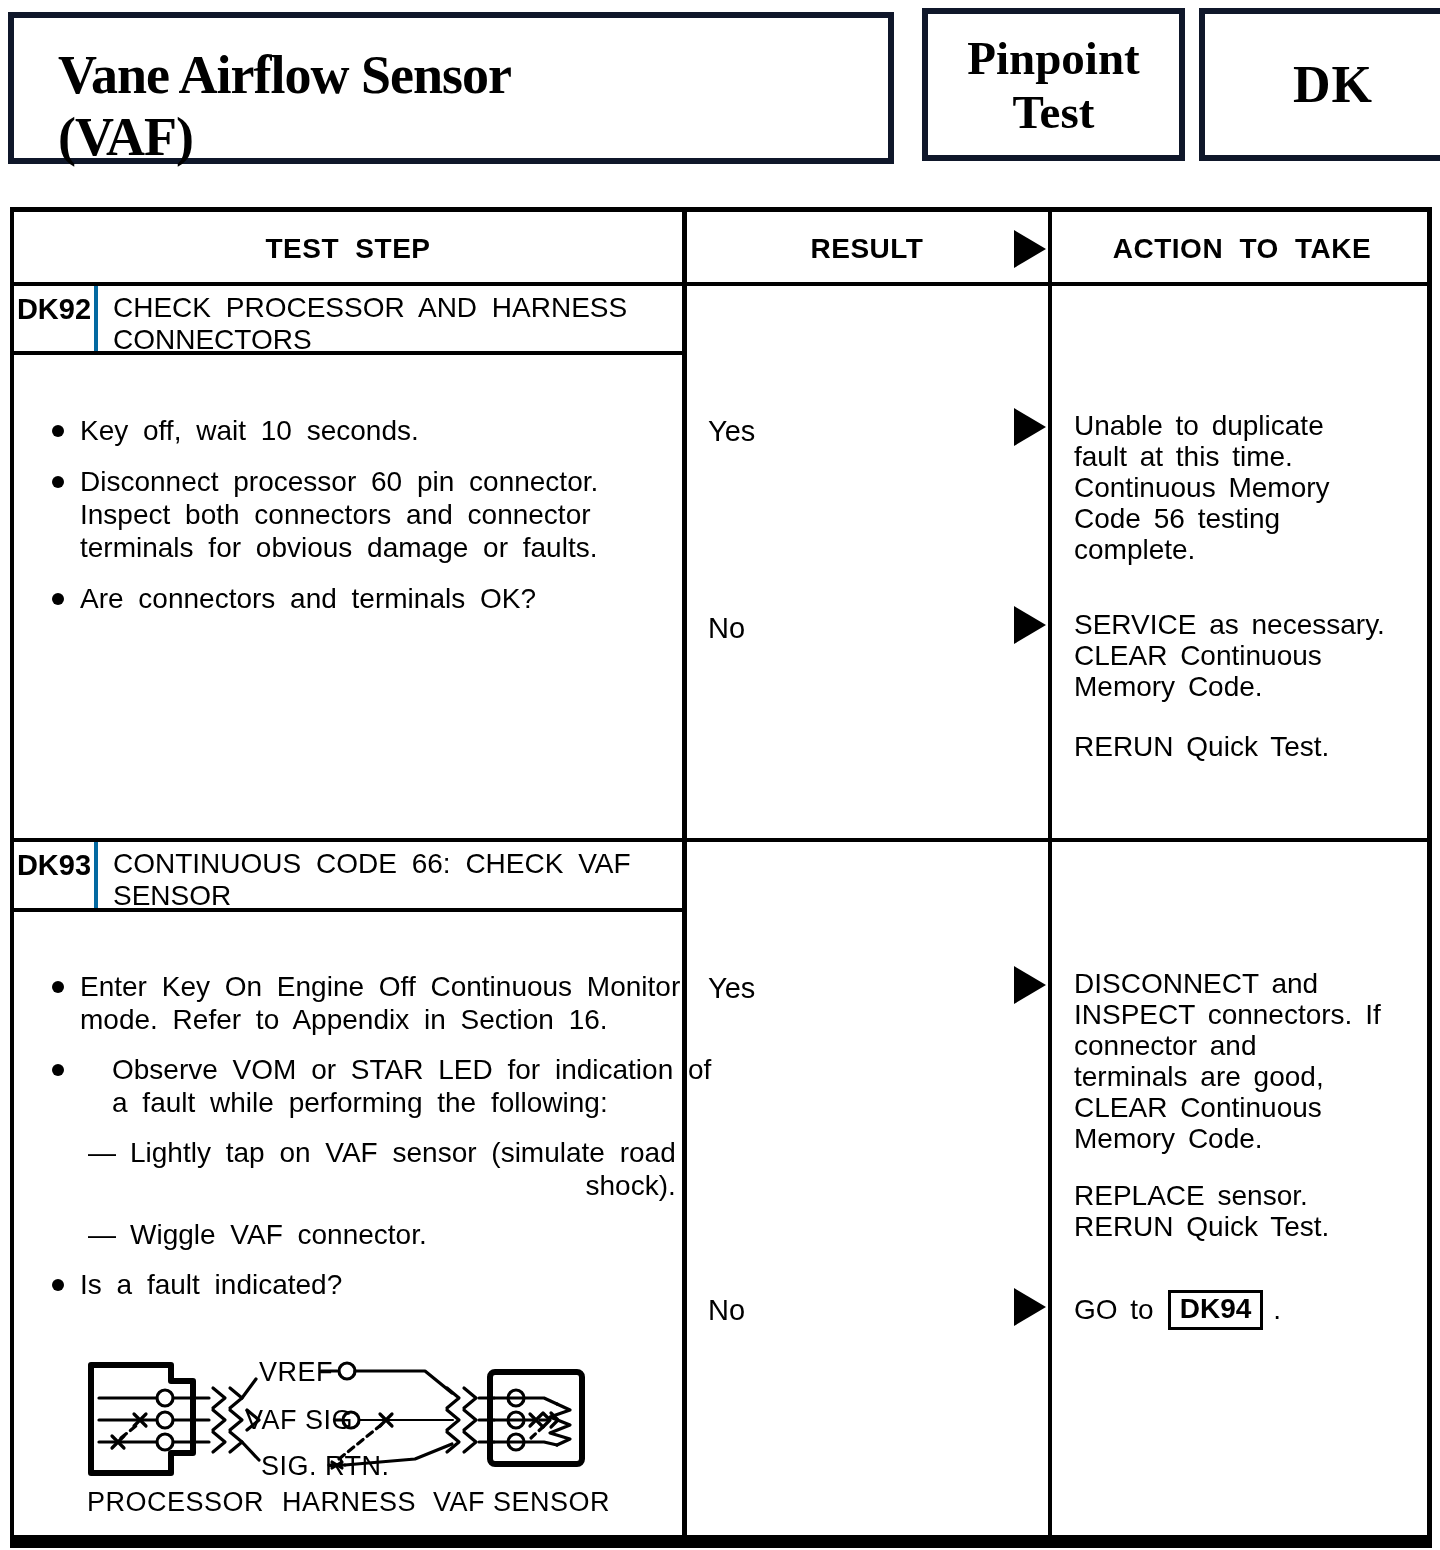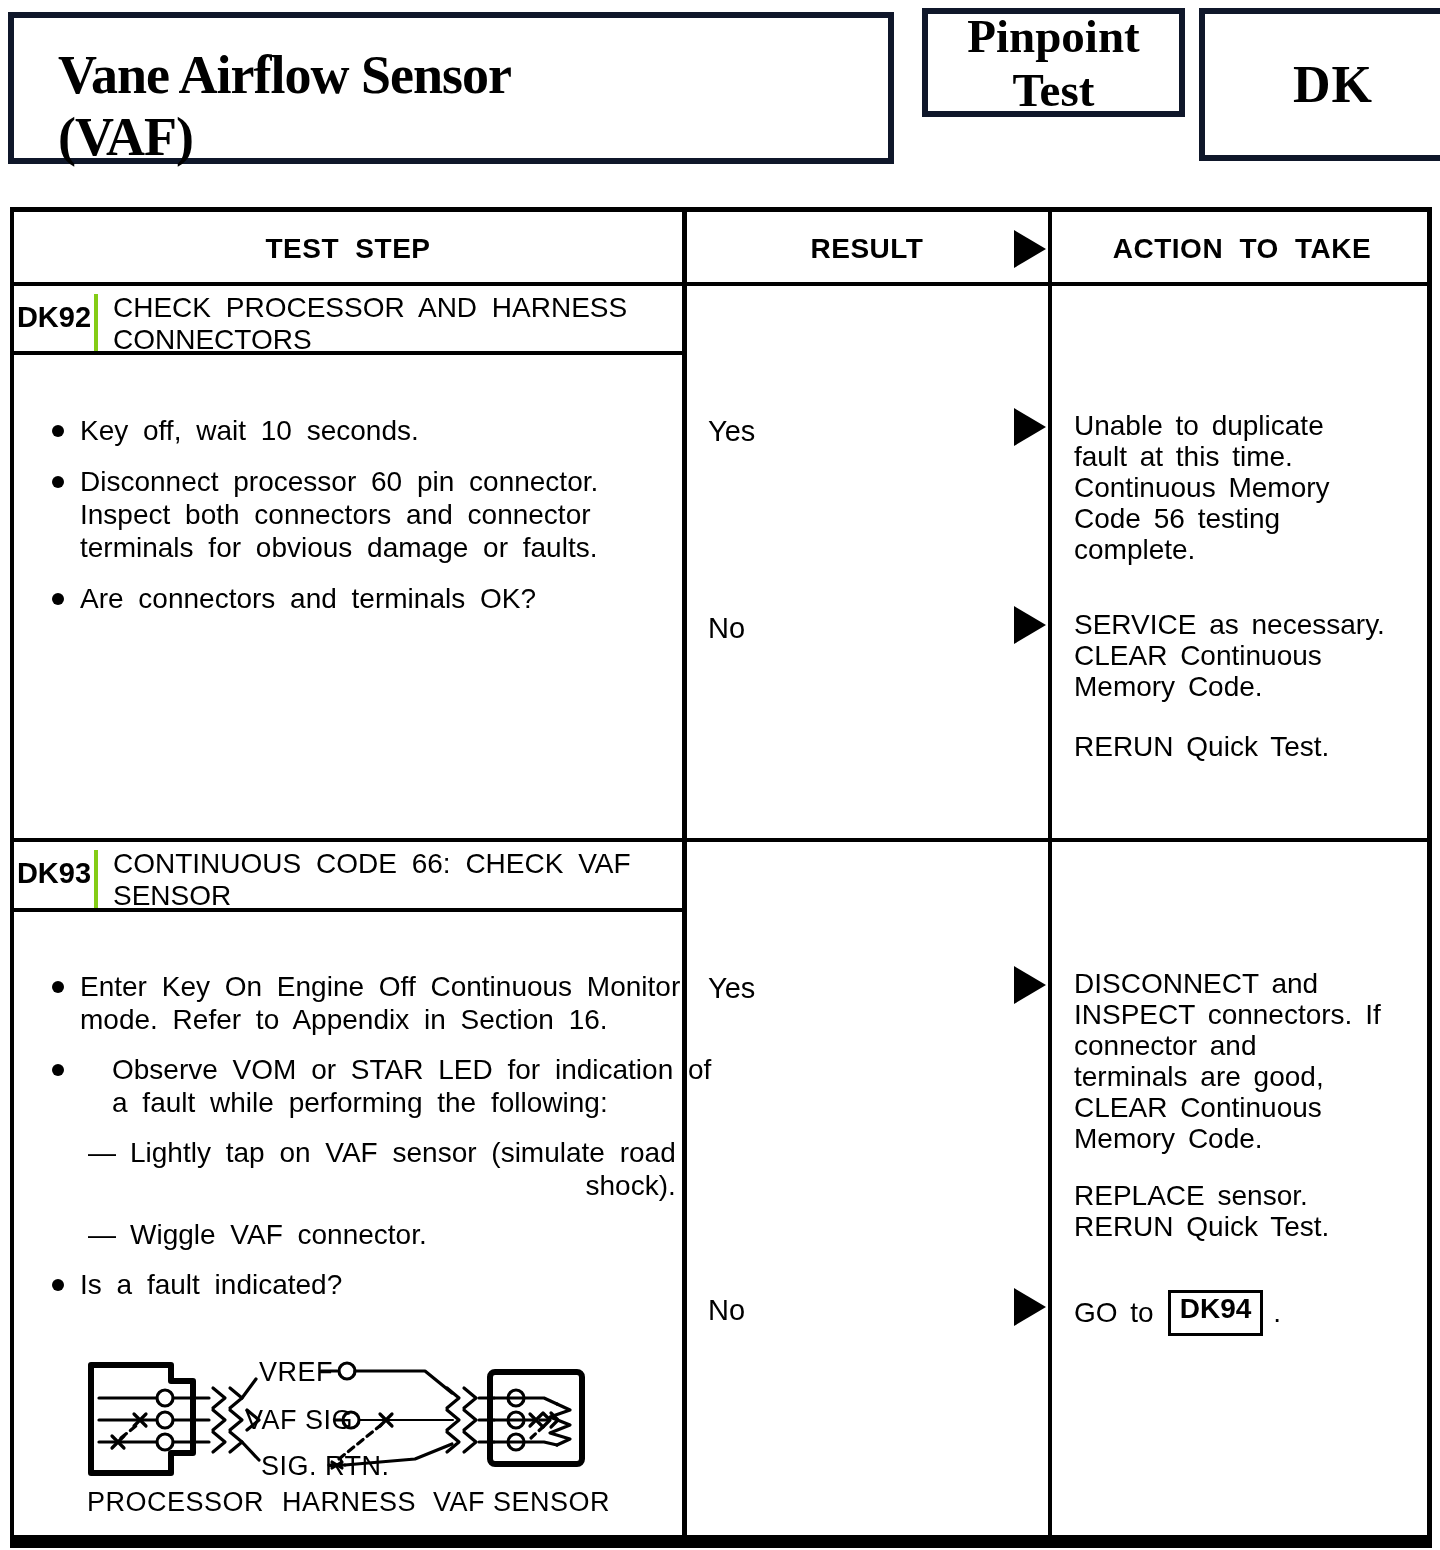--- a/index.html
+++ b/index.html
@@ -11,21 +11,21 @@
   }
 
   
   .hbox { position:absolute; border:6px solid #0f172a; background:#fff; }
   .title-box { left:8px; top:12px; width:886px; height:152px; }
   .title-text {
     position:absolute; left:44px; top:26px;
     font-family:"Liberation Serif", serif; font-weight:bold;
     font-size:54px; line-height:62px; letter-spacing:-1px; white-space:pre;
   }
-  .pinpoint-box { left:922px; top:8px; width:263px; height:109px;
+  .pinpoint-box { left:922px; top:8px; width:263px; height:153px;
     display:flex; align-items:center; justify-content:center; text-align:center;
     font-family:"Liberation Serif", serif; font-weight:bold;
     font-size:47px; line-height:54px; white-space:pre; }
   .code-box { left:1199px; top:8px; width:268px; height:153px;
     display:flex; align-items:center; justify-content:center;
     font-family:"Liberation Serif", serif; font-weight:bold;
     font-size:52px; letter-spacing:1px; }
 
   
   .ptable {
@@ -46,43 +46,43 @@
   .th-action { left:1038px; width:380px; }
 
   .arrow { position:absolute; width:0; height:0;
     border-top:19px solid transparent; border-bottom:19px solid transparent;
     border-left:32px solid #000; }
 
   .step-strip { position:absolute; left:0; width:668px;
     border-bottom:4px solid #000; background:#fff; }
   .strip92 { top:74px;  height:69px; }
   .strip93 { top:630px; height:70px; }
-  .step-id { position:absolute; left:0; top:8px; bottom:0; width:84px;
-    border-right:4px solid #84cc16; font-weight:bold; font-size:29px;
+  .step-id { position:absolute; left:0; top:0; bottom:0; width:84px;
+    border-right:4px solid #0369a1; font-weight:bold; font-size:29px;
     padding-top:7px; text-align:center; }
   .step-title { position:absolute; left:99px; top:6px;
     font-size:28px; line-height:32px; word-spacing:7px; white-space:pre; }
 
   .bullet { position:absolute; left:38px; display:flex; }
   .bullet .dot { width:12px; height:12px; border-radius:50%; background:#000;
     margin:11px 16px 0 0; flex:none; }
   .bullet .btxt { font-size:28px; line-height:33px; word-spacing:7px; white-space:pre; }
 
   .dashitem { position:absolute; left:74px; display:flex; }
   .dashitem .dmark { font-size:28px; line-height:33px; width:42px; flex:none; }
   .dashitem .btxt { font-size:28px; line-height:33px; word-spacing:7px; white-space:pre;text-align:right; }
 
   .result-label { position:absolute; left:694px; font-size:29px; word-spacing:6px; }
   .action-text  { position:absolute; left:1060px; width:355px;
     font-size:28px; line-height:31px; word-spacing:5px; white-space:pre; }
 
   .goto-line { position:absolute; left:1060px; font-size:28px; word-spacing:5px;
     display:flex; align-items:center; }
   .goto-code { display:inline-block; border:3px solid #000; font-weight:bold;
-    padding:0px 9px 8px 9px; margin:0 10px 0 14px; }
+    padding:0px 9px 2px 9px; margin:0 10px 0 14px; }
 
   
   .diagram { position:absolute; left:71px; top:1143px; }
   .diagram text { font-family:"Liberation Sans", sans-serif; fill:#000; }
   .wire-label { font-size:27px; letter-spacing:0.5px; }
   .comp-label { font-size:27px; letter-spacing:0.5px; }
 </style>
 </head>
 <body>
 

